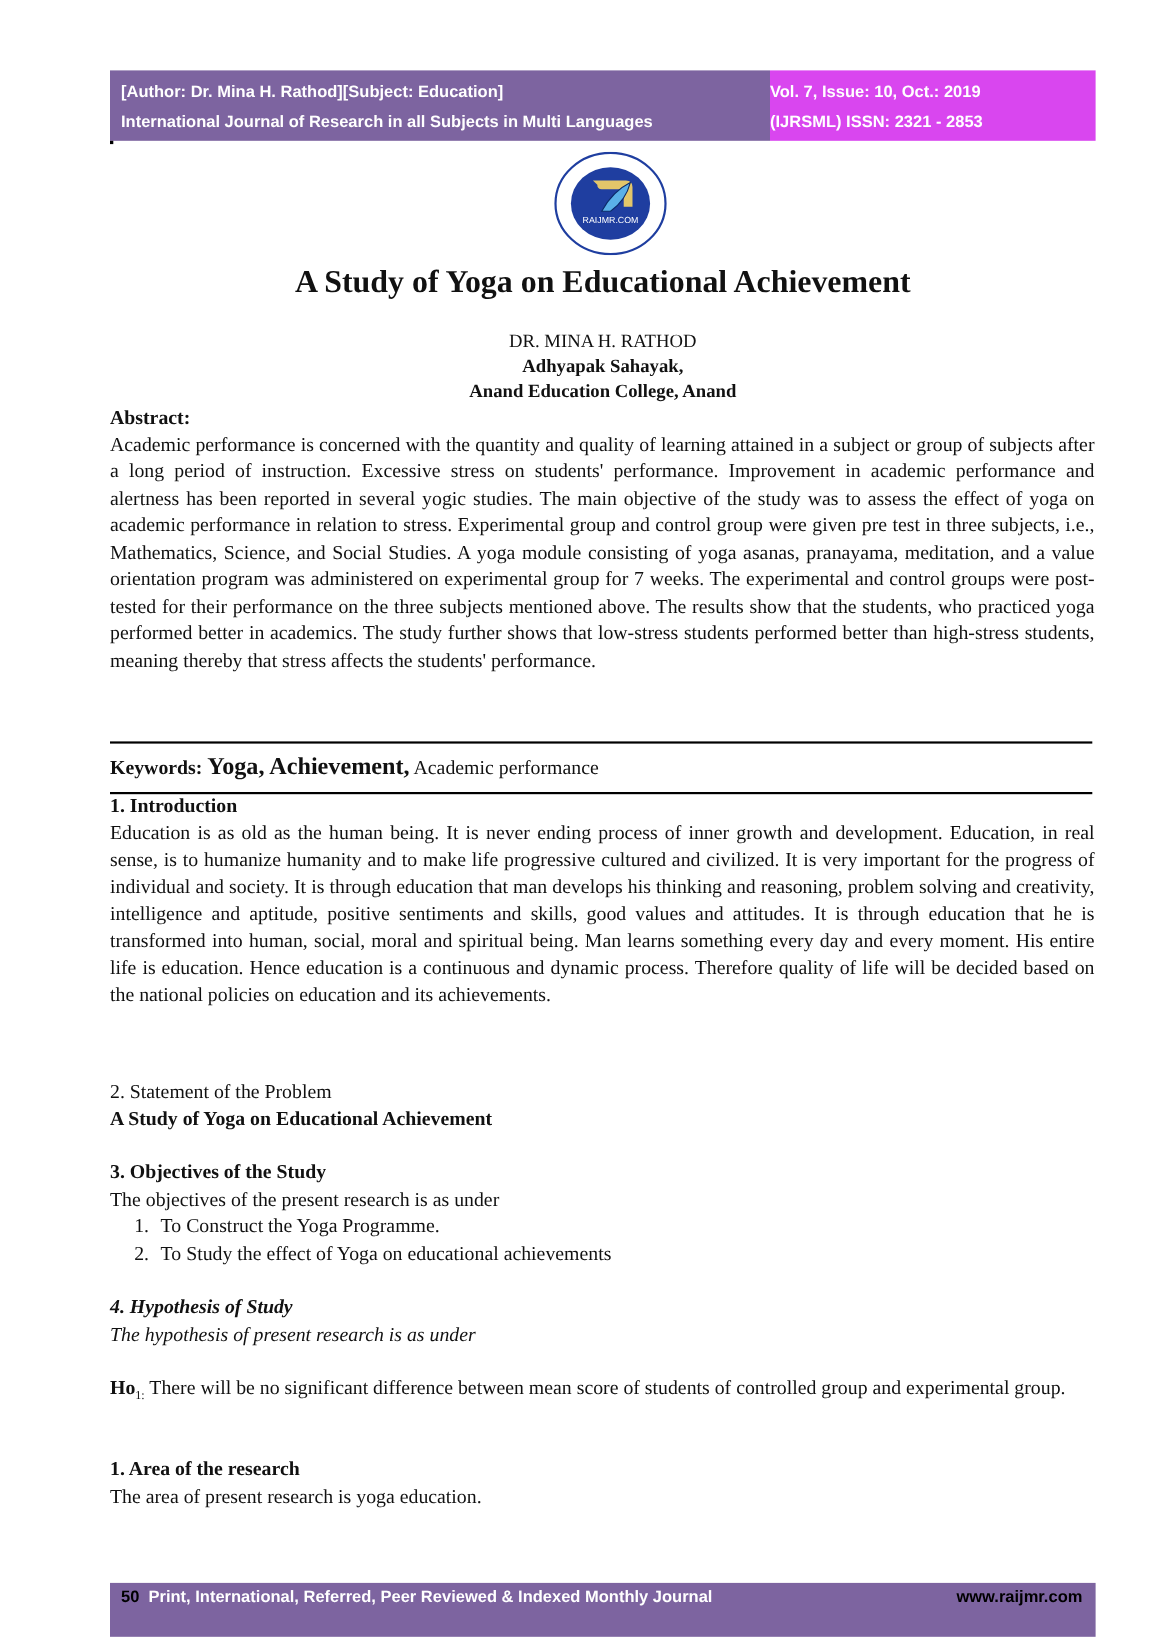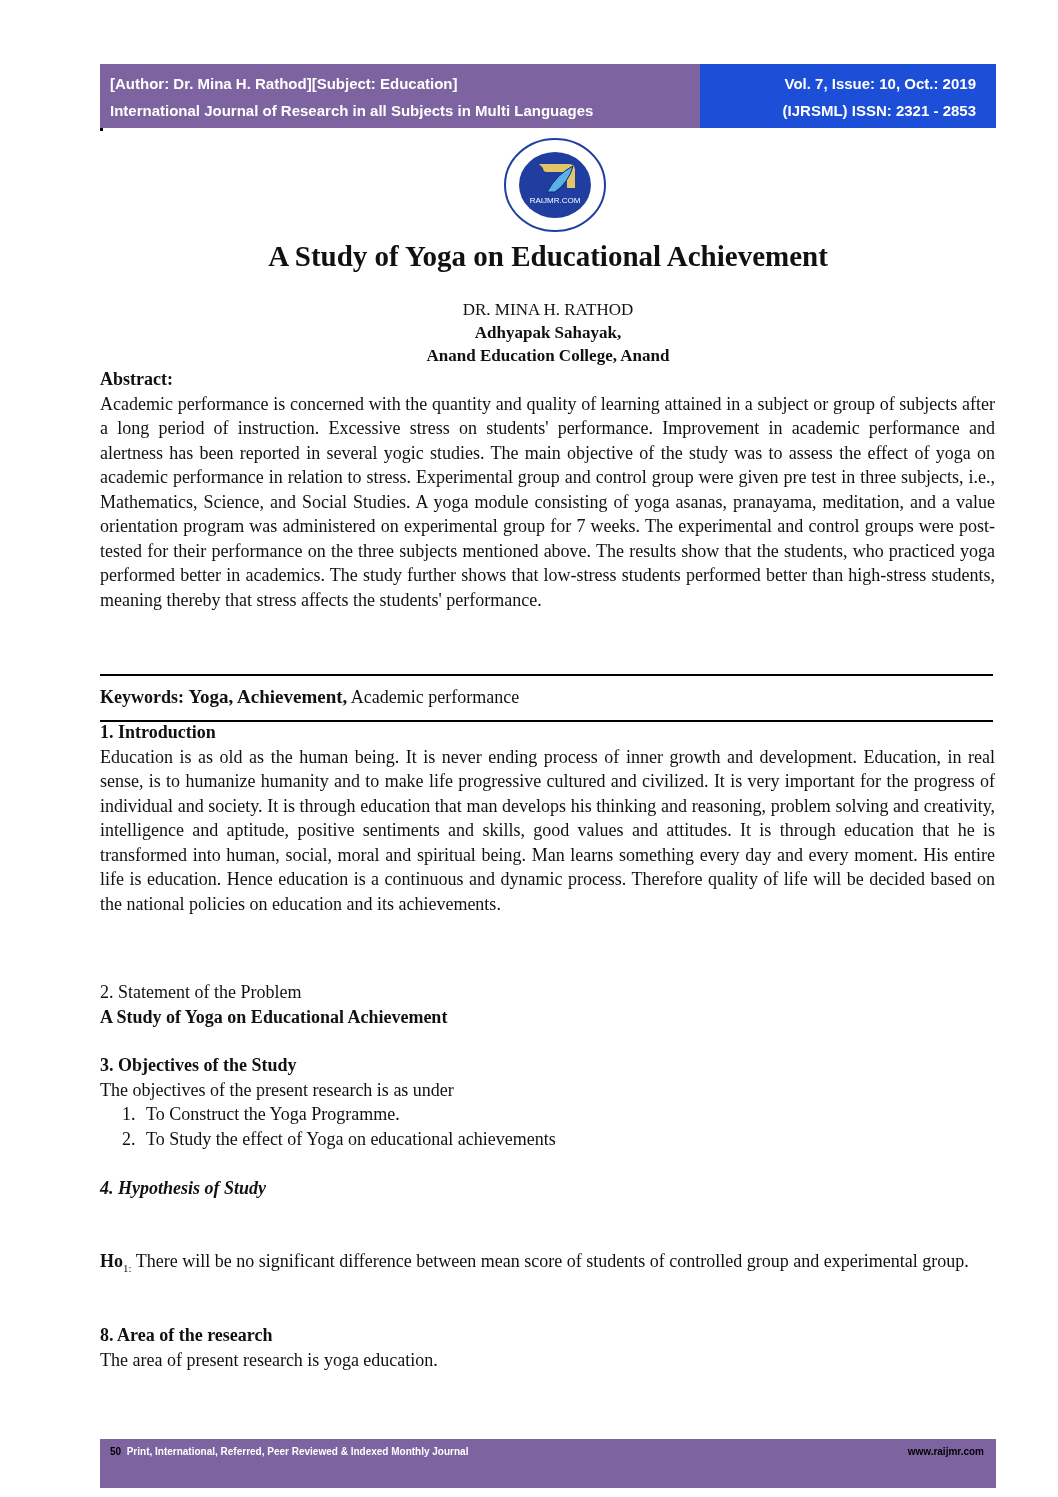--- a/index.html
+++ b/index.html
@@ -1,20 +1,20 @@
 <!DOCTYPE html>
 <html><head>
 <meta charset="utf-8">
 <style>
   html, body { margin: 0; padding: 0; background: #ffffff; }
   body { width: 1058px; height: 1497px; position: relative; overflow: hidden; font-family: "Liberation Serif", serif; color: #111; }
 
   .hdr { position: absolute; left: 100px; top: 64px; width: 896px; height: 64px; display: flex; font-family: "Liberation Sans", sans-serif; font-weight: bold; font-size: 15px; }
   .hdr-left { background: #7d64a0; color: #fff; width: 600px; padding: 6px 0 0 10px; box-sizing: border-box; line-height: 27px; }
-  .hdr-right { background: #1d4ed8; color: #fff; flex: 1; padding: 6px 20px 0 0; box-sizing: border-box; text-align: right; line-height: 27px; }
+  .hdr-right { background: #d946ef; color: #fff; flex: 1; padding: 6px 10px 0 0; box-sizing: border-box; line-height: 27px; }
   .hdr-tick { position: absolute; left: 100px; top: 128px; width: 3px; height: 3px; background: #000; }
 
   .logo { position: absolute; left: 503px; top: 138px; width: 104px; height: 94px; }
 
   .title { position: absolute; left: 0; width: 1096px; top: 240px; text-align: center; font-weight: bold; font-size: 29px; }
 
   .author-block { position: absolute; left: 0; width: 1096px; top: 298px; text-align: center; font-size: 17px; line-height: 23px; }
   .author-block .nm { font-weight: normal; }
   .author-block .aff { font-weight: bold; }
 
@@ -27,21 +27,21 @@
   .kw { top: 685px; }
   .intro { top: 704px; margin-top: 16px; }
   .stmt { top: 980px; }
   .obj { top: 1053px; }
   .obj ol { margin: 0; padding-left: 40px; }
   .obj li { padding-left: 6px; }
   .hyp { top: 1176px; font-style: italic; }
   .ho { top: 1249px; }
   .area { top: 1323px; }
 
-  .ftr { position: absolute; left: 100px; top: 1439px; width: 896px; height: 49px; background: #7d64a0; color: #000; font-family: "Liberation Sans", sans-serif; font-weight: bold; font-size: 10px; }
+  .ftr { position: absolute; left: 100px; top: 1439px; width: 896px; height: 49px; background: #7d64a0; color: #000; font-family: "Liberation Sans", sans-serif; font-weight: bold; font-size: 15px; }
   .ftr-row1 { display: flex; justify-content: space-between; padding: 2px 12px 0 10px; height: 22px; line-height: 22px; }
   .ftr-row2 { text-align: center; color: #fff; line-height: 22px; }
   .ftr-row1 .pg { color: #000; }
   .ftr-row1 .ftxt { color: #fff; }
   .ftr-row1 .url { color: #000; text-align: center; }
   sub { font-size: 11px; }
 </style>
 </head>
 <body>
 
@@ -76,21 +76,21 @@
 </div>
 
 <div class="body-wrap abstract">
   <div class="h">Abstract:</div>
   <div class="just">Academic performance is concerned with the quantity and quality of learning attained in a subject or group of subjects after a long period of instruction. Excessive stress on students' performance. Improvement in academic performance and alertness has been reported in several yogic studies. The main objective of the study was to assess the effect of yoga on academic performance in relation to stress. Experimental group and control group were given pre test in three subjects, i.e., Mathematics, Science, and Social Studies. A yoga module consisting of yoga asanas, pranayama, meditation, and a value orientation program was administered on experimental group for 7 weeks. The experimental and control groups were post-tested for their performance on the three subjects mentioned above. The results show that the students, who practiced yoga performed better in academics. The study further shows that low-stress students performed better than high-stress students, meaning thereby that stress affects the students' performance.</div>
 </div>
 
 <div class="rule" style="top:674px"></div>
 <div class="body-wrap kw">
   <span class="h">Keywords:</span>
-  <span style="font-weight:bold;font-size:19px">Yoga, Achievement,</span>
+  <span style="font-weight:bold;font-size:22px">Yoga, Achievement,</span>
   <span>Academic performance</span>
 </div>
 <div class="rule" style="top:720px"></div>
 
 <div class="body-wrap intro">
   <div class="h">1. Introduction</div>
   <div class="just">Education is as old as the human being. It is never ending process of inner growth and development. Education, in real sense, is to humanize humanity and to make life progressive cultured and civilized. It is very important for the progress of individual and society. It is through education that man develops his thinking and reasoning, problem solving and creativity, intelligence and aptitude, positive sentiments and skills, good values and attitudes. It is through education that he is transformed into human, social, moral and spiritual being. Man learns something every day and every moment. His entire life is education. Hence education is a continuous and dynamic process. Therefore quality of life will be decided based on the national policies on education and its achievements.</div>
 </div>
 
 <div class="body-wrap stmt">
@@ -102,26 +102,27 @@
   <div class="h">3. Objectives of the Study</div>
   <div>The objectives of the present research is as under</div>
   <ol>
     <li>To Construct the Yoga Programme.</li>
     <li>To Study the effect of Yoga on educational achievements</li>
   </ol>
 </div>
 
 <div class="body-wrap hyp">
   <div class="h">4. Hypothesis of Study</div>
+  <div>The hypothesis of present research is as under</div>
 </div>
 
 <div class="body-wrap ho just"><span class="h">Ho</span><sub>1:</sub><span> There will be no significant difference between mean score of students of controlled group and experimental group.</span></div>
 
 <div class="body-wrap area">
-  <div class="h">8. Area of the research</div>
+  <div class="h">1. Area of the research</div>
   <div>The area of present research is yoga education.</div>
 </div>
 
 <div class="ftr">
   <div class="ftr-row1">
     <span><span class="pg">50</span>&nbsp;&nbsp;<span class="ftxt">Print, International, Referred, Peer Reviewed &amp; Indexed Monthly Journal</span></span>
     <span class="url">www.raijmr.com</span>
   </div>
 </div>
 

